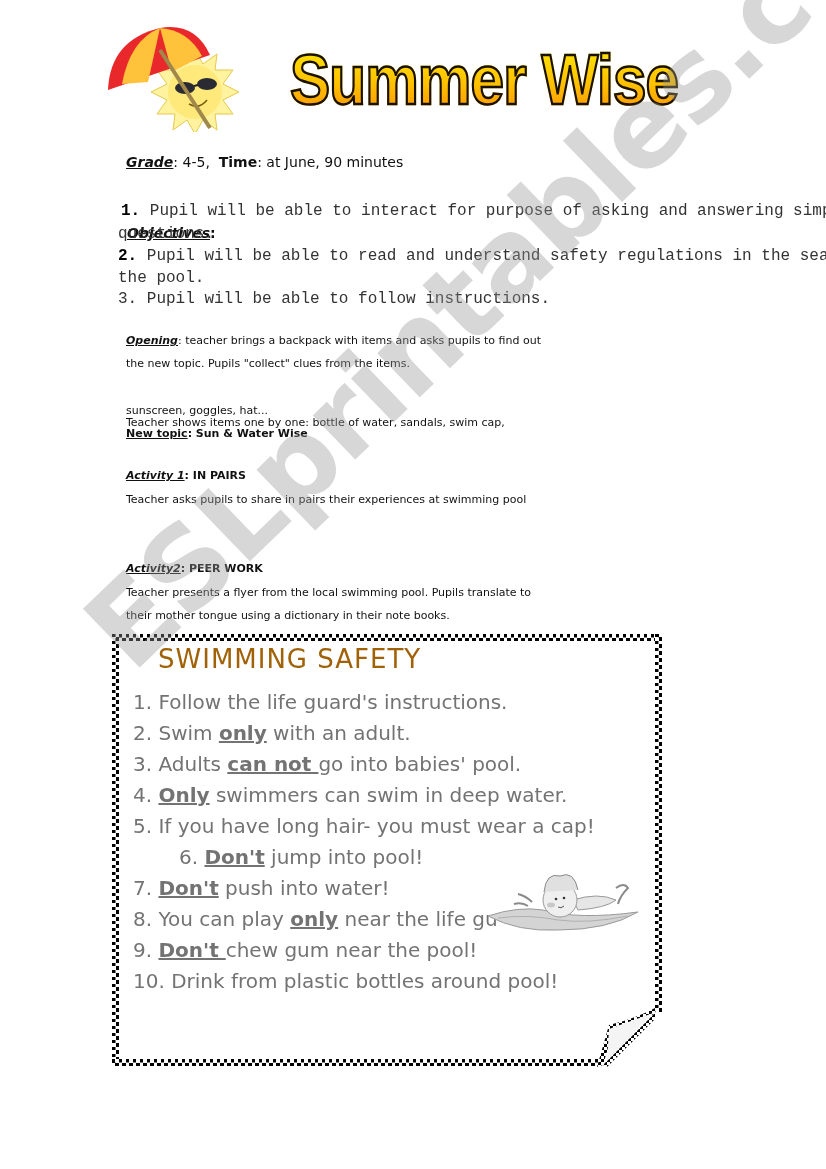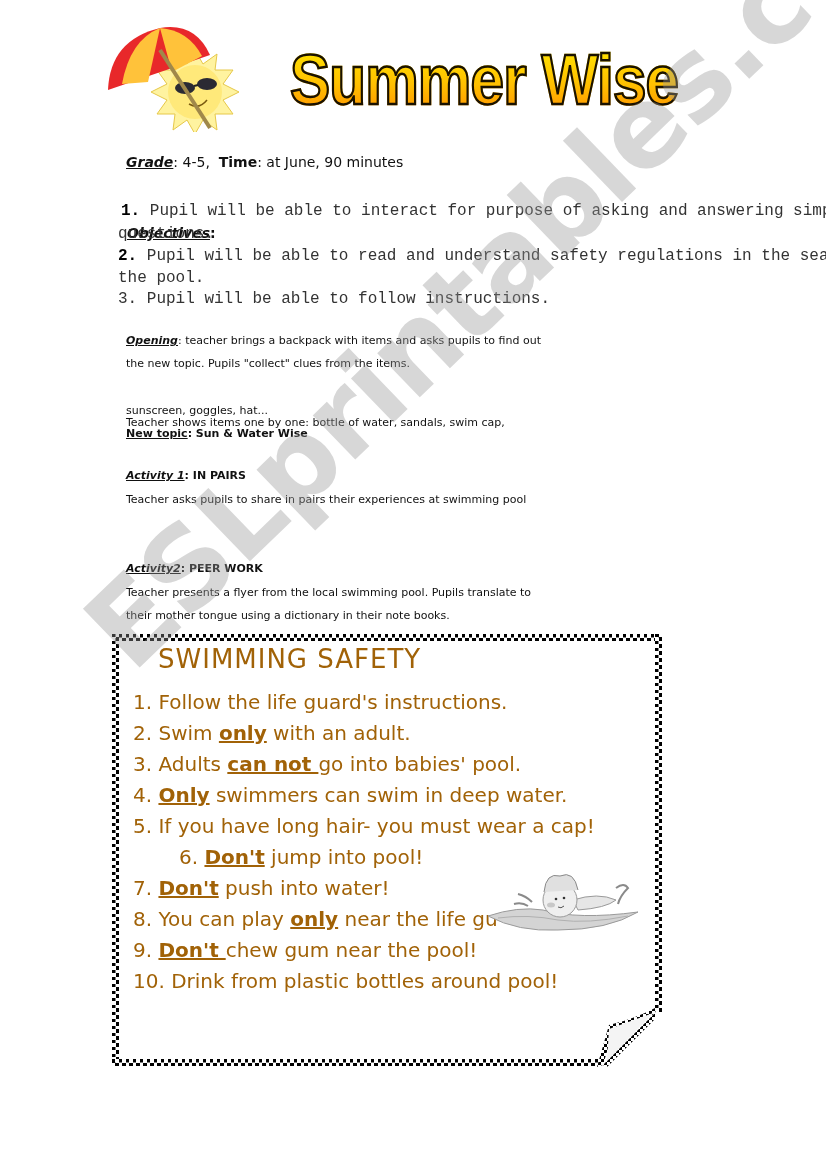--- a/index.html
+++ b/index.html
@@ -41,21 +41,21 @@
       width: 7px;
       background:
         repeating-linear-gradient(180deg, #000 0 3.5px, #fff 3.5px 7px) left/3.5px 100% no-repeat,
         repeating-linear-gradient(180deg, #fff 0 3.5px, #000 3.5px 7px) right/3.5px 100% no-repeat;
     }
     .flyer-title {
       position: absolute; left: 158px; top: 644px;
       font-family: "DejaVu Sans", sans-serif; font-size: 26px; color: #a16207;
       letter-spacing: 1px; white-space: nowrap;
     }
-    .rule { position: absolute; left: 133px; font-size: 20px; white-space: nowrap; color: #a16207; }
+    .rule { position: absolute; left: 133px; font-size: 20px; white-space: nowrap; color: #737373; }
     .rule .em { font-weight: bold; text-decoration: underline; }
 
     .swimmer { position: absolute; left: 488px; top: 858px; width: 150px; height: 80px; }
     .curl { position: absolute; left: 595px; top: 1005px; width: 65px; height: 65px; }
 
     .watermark {
       position: absolute; left: 60px; top: 600px;
       font-family: "DejaVu Sans", sans-serif; font-weight: bold;
       font-size: 112px; color: rgba(150,150,150,0.38);
       transform: rotate(-44deg); transform-origin: left top;

